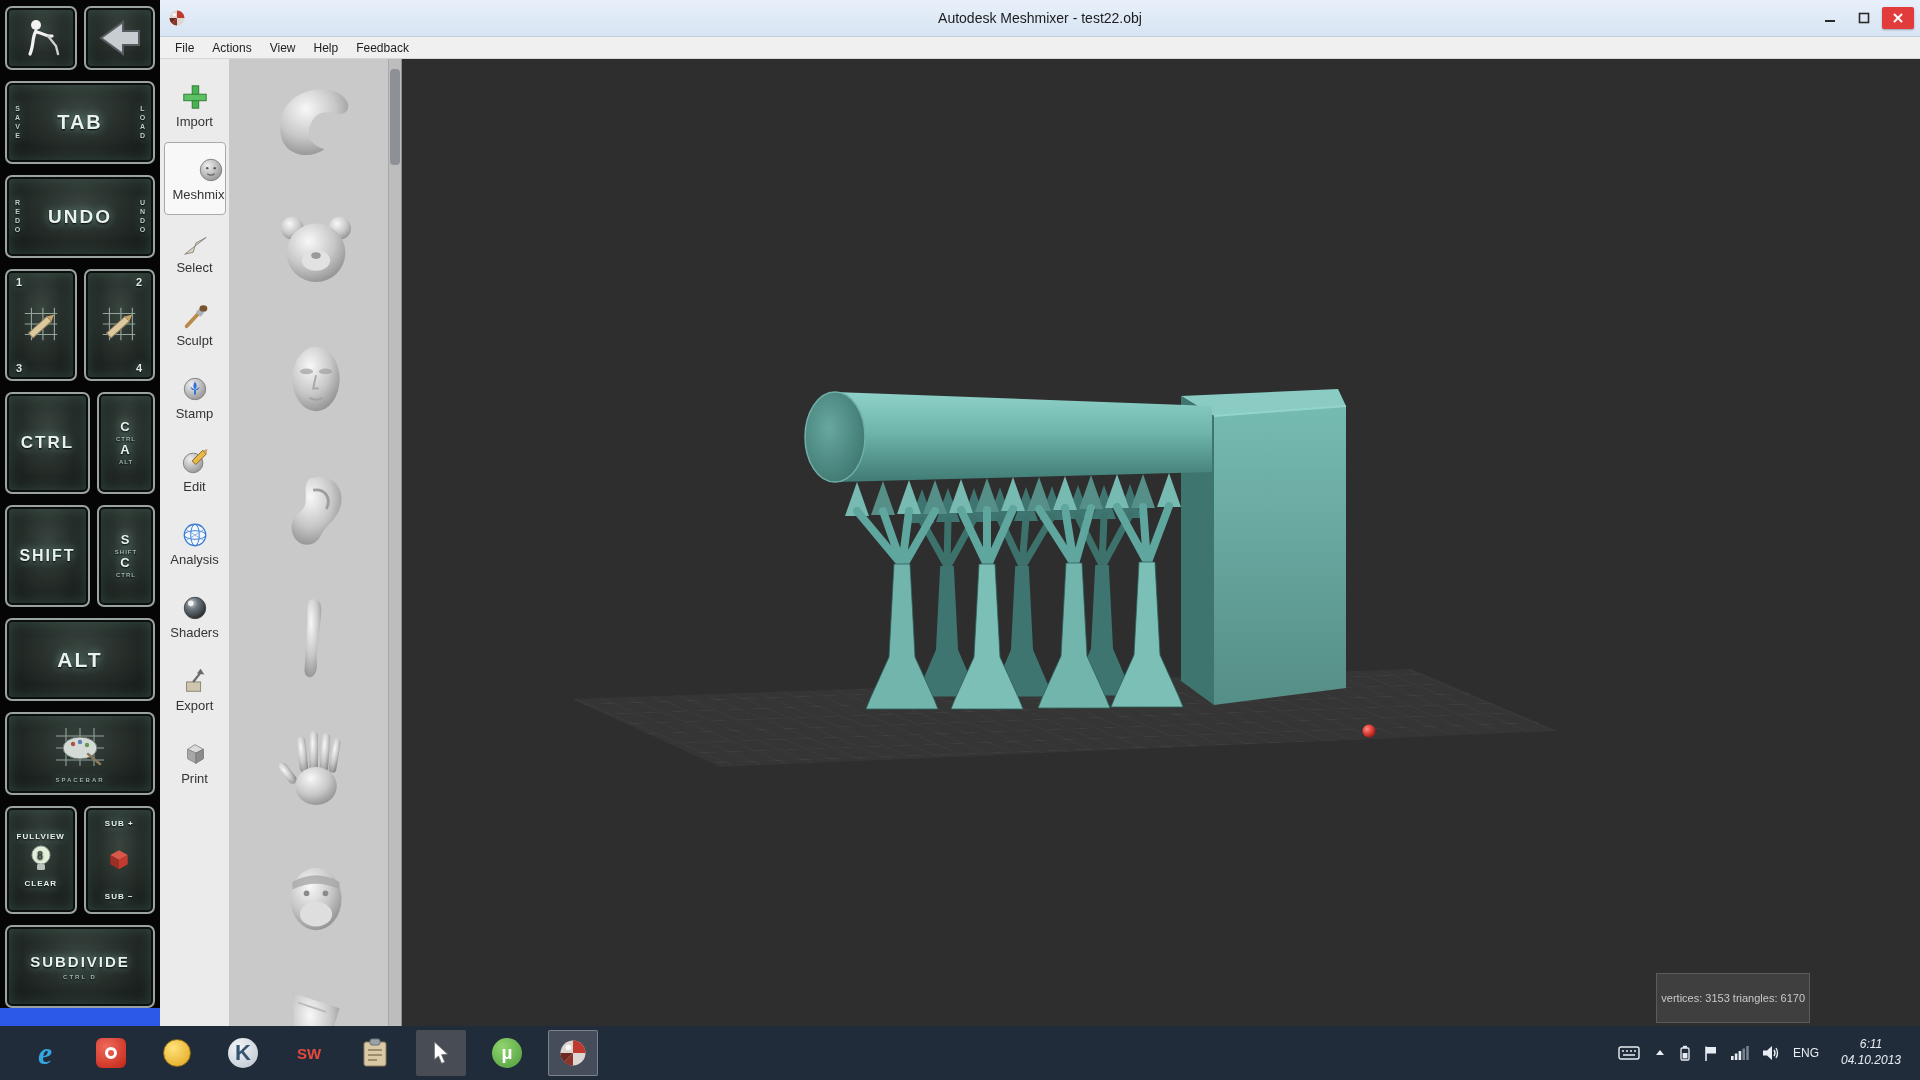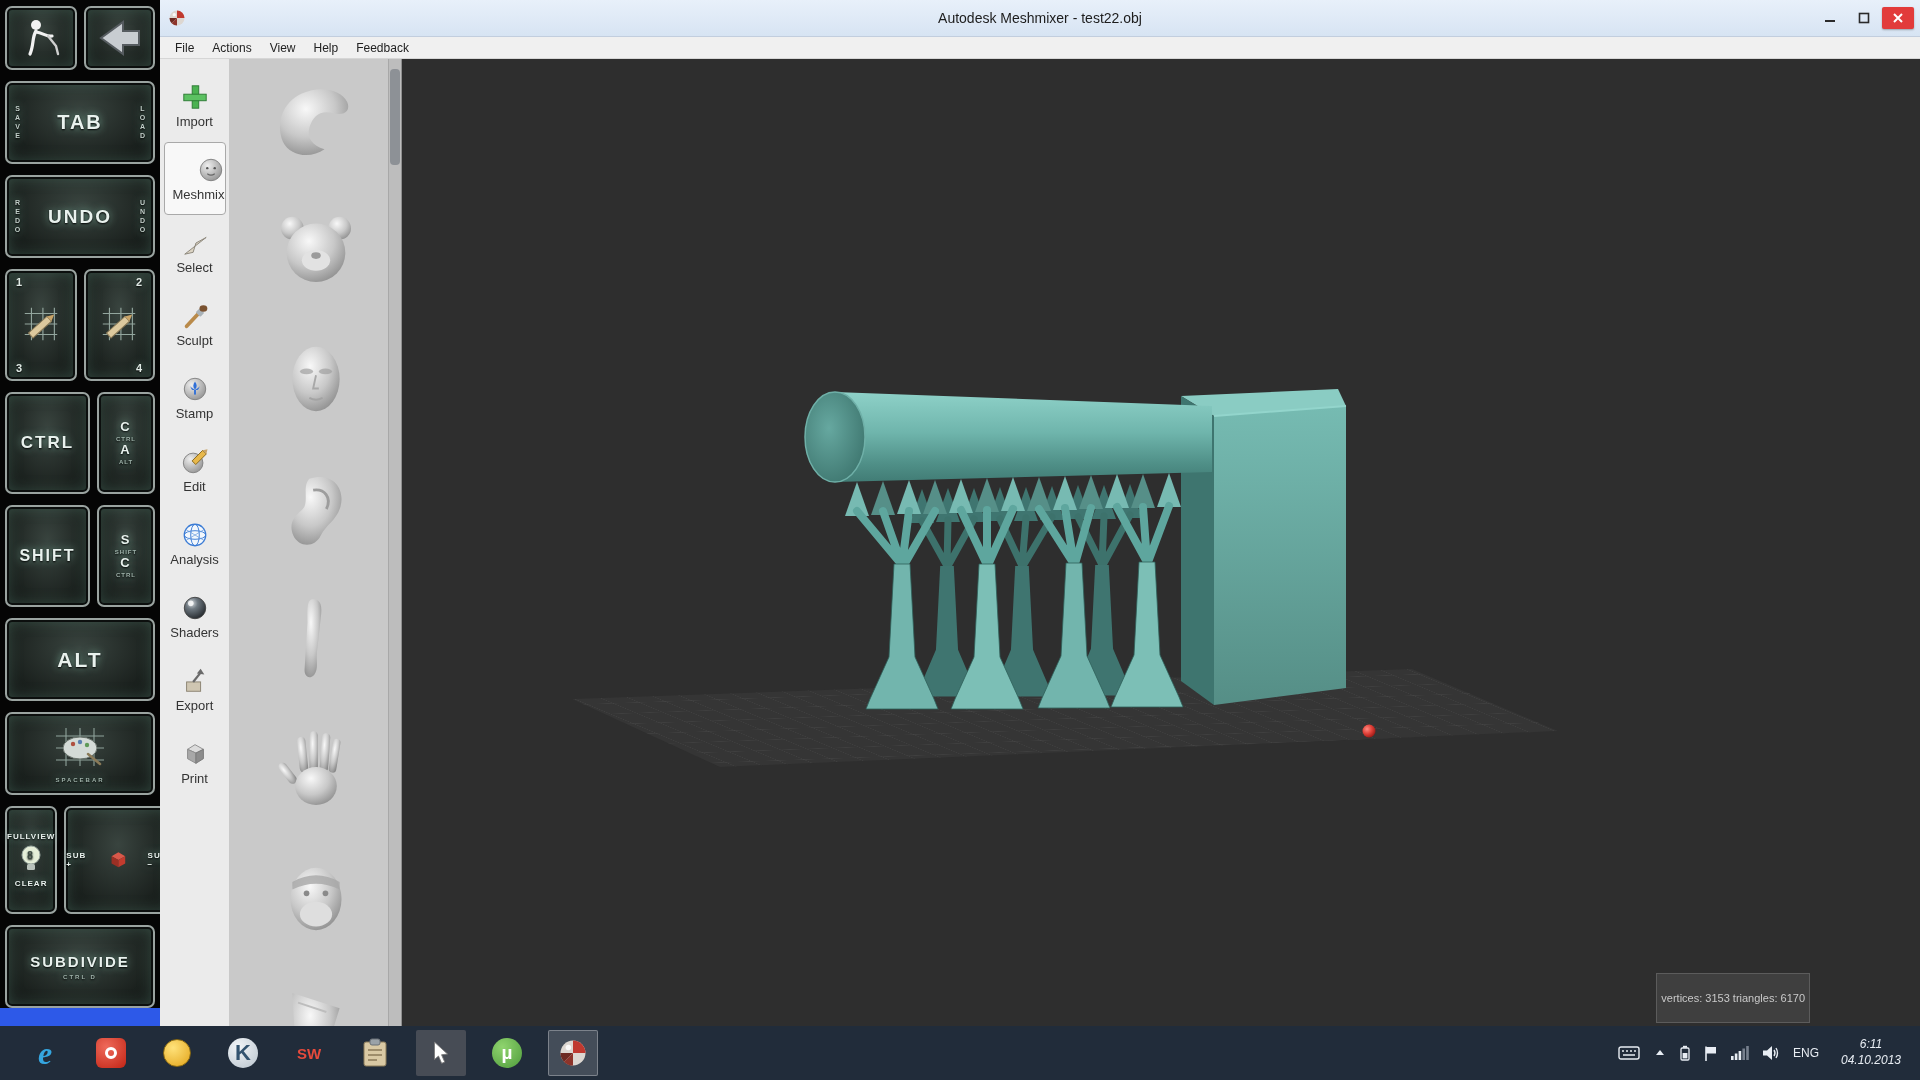--- a/index.html
+++ b/index.html
@@ -220,21 +220,21 @@
     <div class="hk-row" style="height:108px;">
       <div class="hk-btn" style="flex-direction:column; gap:3px;">
         <span class="hk-small">FULLVIEW</span>
         <svg width="26" height="32" viewBox="0 0 26 32">
           <circle cx="13" cy="11" r="9" fill="#e9f0da" stroke="#9aa7a0"></circle>
           <rect x="9" y="20" width="8" height="6" rx="1.5" fill="#b9c2bc"></rect>
           <text x="13" y="15" font-size="10" text-anchor="middle" fill="#3a4a42" font-weight="bold">8</text>
         </svg>
         <span class="hk-small">CLEAR</span>
       </div>
-      <div class="hk-btn" style="flex-direction:row; gap:20px;">
+      <div class="hk-btn" style="flex-direction:column; gap:20px;">
         <span class="hk-small">SUB +</span>
         <svg width="24" height="24" viewBox="0 0 22 22">
           <polygon points="11,2 19,6.5 11,11 3,6.5" fill="#d8584a"></polygon>
           <polygon points="3,6.5 11,11 11,19.5 3,15" fill="#9c2f24"></polygon>
           <polygon points="11,11 19,6.5 19,15 11,19.5" fill="#c23b2e"></polygon>
         </svg>
         <span class="hk-small">SUB −</span>
       </div>
     </div>
 

